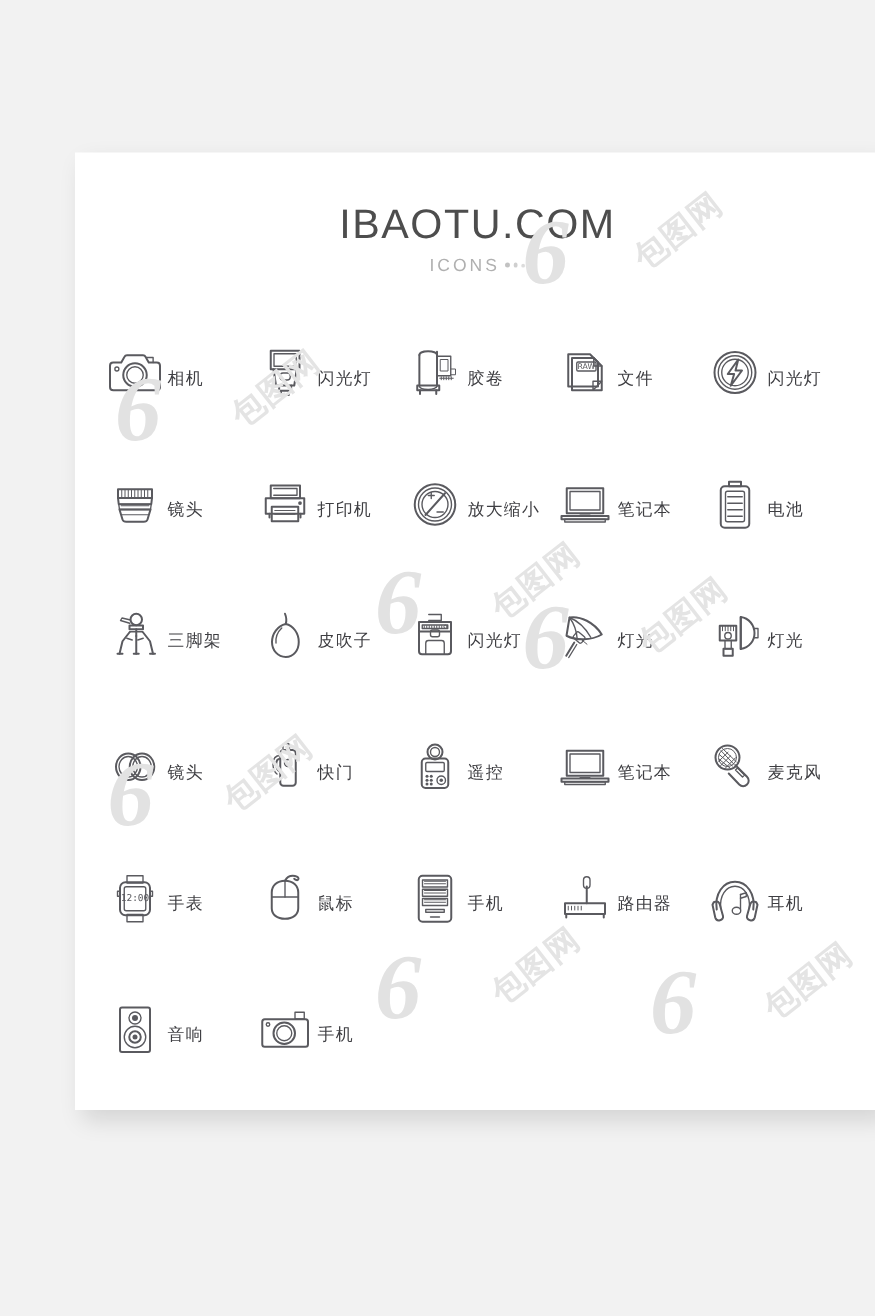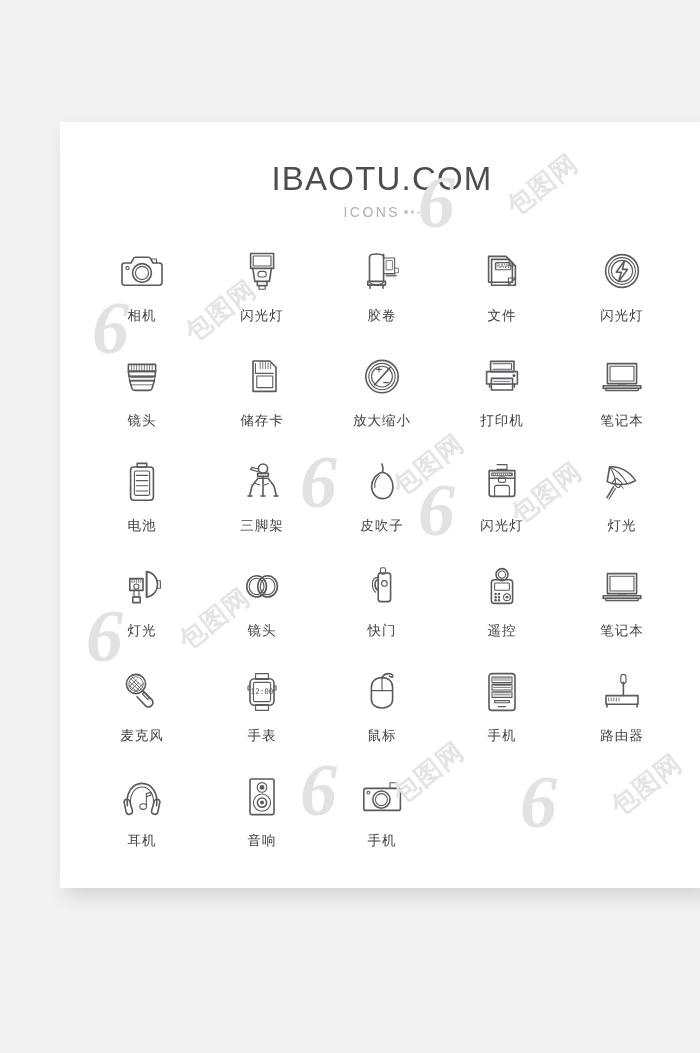--- a/index.html
+++ b/index.html
@@ -97,21 +97,21 @@
   
   .grid {
     margin-top: 26px;
     display: grid;
     grid-template-columns: repeat(5, 1fr);
     grid-auto-rows: 105px;
     padding: 0 22px;
   }
   .cell {
     display: flex;
-    flex-direction: column;
+    flex-direction: row;
     align-items: center;
     justify-content: flex-start;
   }
   .glyph {
     width: 52px;
     height: 52px;
     display: flex;
     align-items: center;
     justify-content: center;
   }
@@ -254,54 +254,43 @@
  <path d="M15 26.6 L37 26.6" class="hair"></path>
  <path d="M13.6 29.6 L38.4 29.6 L36 37.6 C35.6 38.8 34.6 39.4 33 39.4 L19 39.4 C17.4 39.4 16.4 38.8 16 37.6 Z"></path>
  <path d="M15.2 33.8 L36.8 33.8" class="hair"></path>
           </svg>
         </div>
         <div class="cell-label">镜头</div>
       </div>
       <div class="cell">
         <div class="glyph">
           <svg viewBox="0 0 52 52">
- <path d="M17 10 L33.8 10 L40 16.2 L40 40.4 L17 40.4 Z"></path>
- <path d="M19.4 12.6 L19.4 22.4 L37.2 22.4" class="thin"></path>
- <path d="M24.2 10.4 L24.2 17.6 M26.8 10.4 L26.8 17.6 M29.4 10.4 L29.4 17.6 M32 10.4 L32 17.6 M34.6 12.4 L34.6 17.6" class="hair"></path>
- <rect x="20.8" y="25" width="16" height="11.6" class="thin"></rect>
-          </svg>
-        </div>
-        <div class="cell-label">储存卡</div>
-      </div>
-      <div class="cell">
-        <div class="glyph">
-          <svg viewBox="0 0 52 52">
- <circle cx="26" cy="25.6" r="16.2"></circle>
-            <circle cx="26" cy="25.6" r="13.2" class="thin"></circle>
- <circle cx="26" cy="25.6" r="10.4" class="thin"></circle>
- <path d="M34 16.6 L18.4 34"></path>
- <path d="M20.6 18.4 L25.4 18.4 M23 16 L23 20.8" class="thin"></path>
- <path d="M27.6 31.6 L32.6 31.6" class="thin"></path>
-          </svg>
-        </div>
-        <div class="cell-label">放大缩小</div>
-      </div>
-      <div class="cell">
-        <div class="glyph">
-          <svg viewBox="0 0 52 52">
  <path d="M14.6 10.4 L38 10.4 L38 20.6 L14.6 20.6 Z"></path>
  <path d="M17 12.8 L35.6 12.8 L35.6 18.2 L17 18.2" class="thin"></path>
  <path d="M10.6 20.6 L41.4 20.6 L41.4 33 L10.6 33 Z"></path>
  <path d="M15.4 27.4 L36.6 27.4 L36.6 39 L15.4 39 Z"></path>
  <path d="M17.8 30.4 L34 30.4 M17.8 33.4 L34 33.4" class="hair"></path>
  <circle cx="38" cy="24.4" r="1.5" class="fillk"></circle>
  <path d="M13.6 33 L13.6 36 M38.4 33 L38.4 36"></path>
           </svg>
         </div>
         <div class="cell-label">打印机</div>
+      </div>
+      <div class="cell">
+        <div class="glyph">
+          <svg viewBox="0 0 52 52">
+ <circle cx="26" cy="25.6" r="16.2"></circle>
+            <circle cx="26" cy="25.6" r="13.2" class="thin"></circle>
+ <circle cx="26" cy="25.6" r="10.4" class="thin"></circle>
+ <path d="M34 16.6 L18.4 34"></path>
+ <path d="M20.6 18.4 L25.4 18.4 M23 16 L23 20.8" class="thin"></path>
+ <path d="M27.6 31.6 L32.6 31.6" class="thin"></path>
+          </svg>
+        </div>
+        <div class="cell-label">放大缩小</div>
       </div>
       <div class="cell">
         <div class="glyph">
           <svg viewBox="0 0 52 52">
  <path d="M11.4 12.6 L40.6 12.6 L40.6 32.6 L11.4 32.6 Z"></path>
  <path d="M14 15.2 L38 15.2 L38 30 L14 30 Z" class="thin"></path>
  <path d="M7.2 34.8 L44.8 34.8 L44.8 37.4 L7.2 37.4 Z"></path>
  <path d="M9.8 37.4 L42.2 37.4 L42.2 39.6 L9.8 39.6 Z" class="thin"></path>
  <path d="M22 34 L30 34" class="hair"></path>
           </svg>

